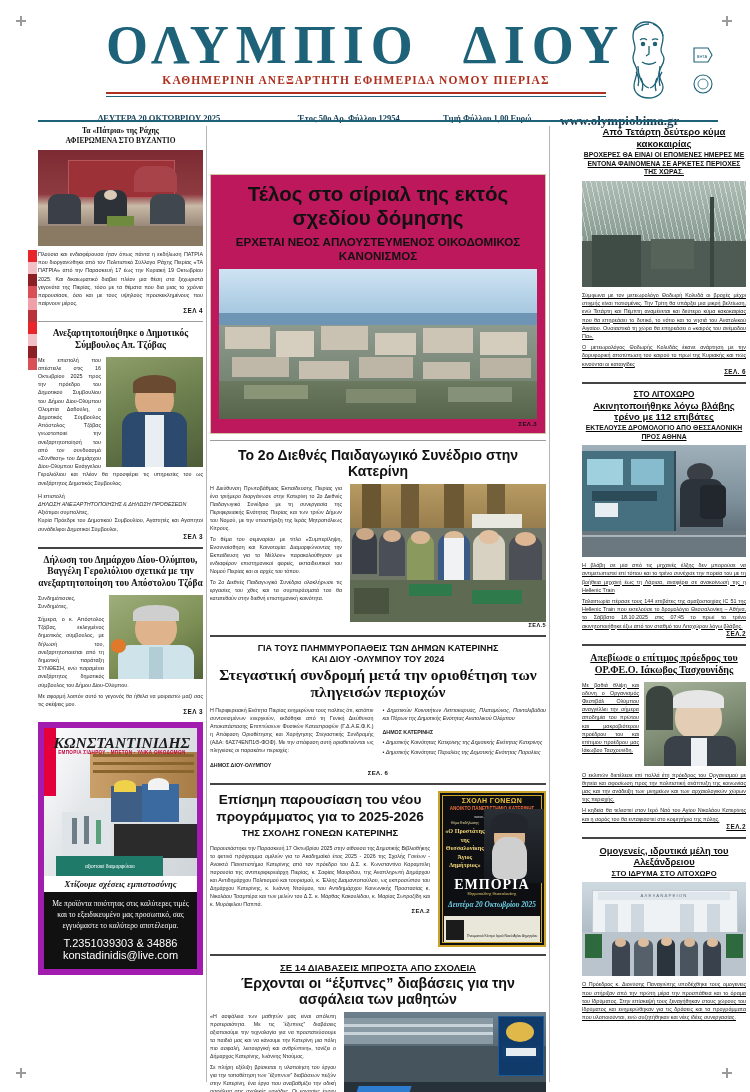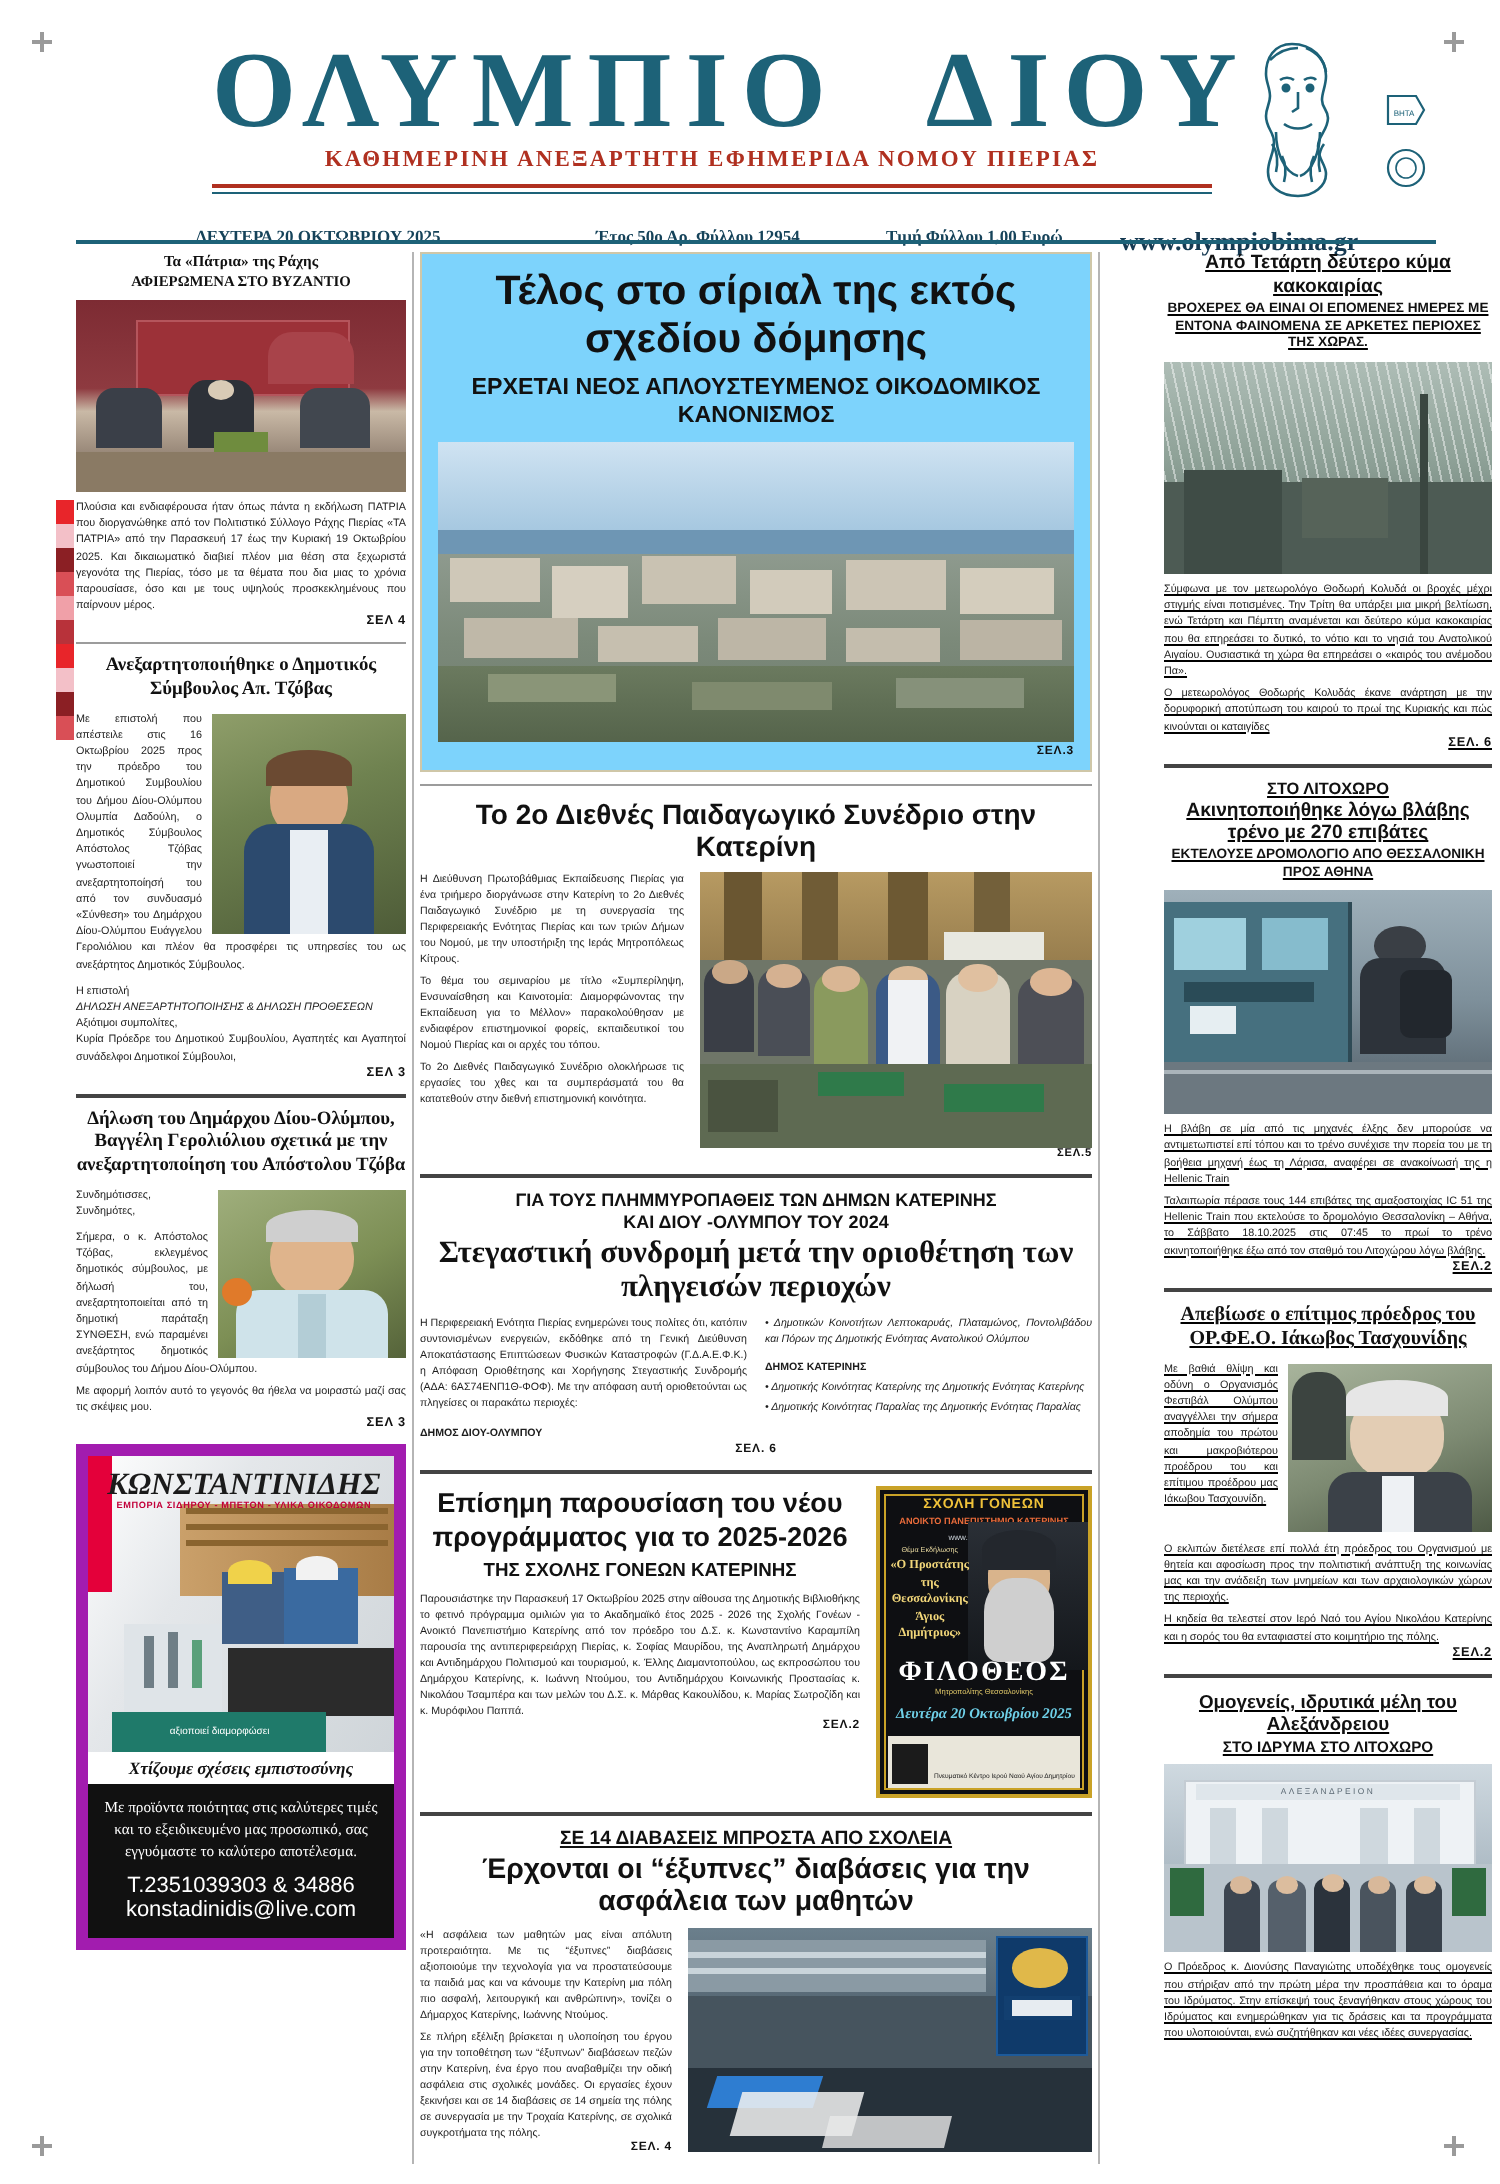--- a/index.html
+++ b/index.html
@@ -55,21 +55,21 @@
   .ph{position:relative;overflow:hidden;background:#5b6b74;}
   .ph .ly{position:absolute;left:0;right:0;}
 
   
   .l-k1{font-size:7.6px;line-height:10px;}
   .l-k2{font-size:7.4px;line-height:10px;font-family:Liberation Serif, serif;}
   .l-h{font-size:9.4px;line-height:11.6px;}
   .wrapimg{float:right;margin:1px 0 2px 5px;}
 
   
-  .lead{background:#7dd3fc;border:1px solid #cfc7a8;padding:7px 8px 6px 8px;}
+  .lead{background:#be185d;border:1px solid #cfc7a8;padding:7px 8px 6px 8px;margin-top:48px;}
   .lead h1{margin:0;font-family:"Liberation Sans",sans-serif;font-weight:bold;
            font-size:20.5px;line-height:24px;text-align:center;color:#111;}
   .lead h2{margin:5px 0 0 0;font-family:"Liberation Sans",sans-serif;font-weight:bold;
            font-size:11.6px;line-height:14px;text-align:center;color:#111;}
   .c-h1{font-size:14px;line-height:16px;}
   .c-k{font-size:9px;line-height:11px;}
   .c-body{font-size:5.3px;line-height:8px;}
   .two{display:flex;gap:9px;}
   .two > div{flex:1;}
 
@@ -381,21 +381,21 @@
                 <div style="position:absolute;left:0;top:21px;width:100%;text-align:center;color:#cfd6dd;font-size:4px;">www.sxoligoneon.gr</div>
                 <div style="position:absolute;left:42%;top:16px;width:58%;height:74px;
                             background:linear-gradient(180deg,#2a2f36 0%,#14171b 100%);"></div>
                 <div style="position:absolute;left:52%;top:26px;width:30%;height:34px;background:#d9b48c;border-radius:46% 46% 40% 40%;"></div>
                 <div style="position:absolute;left:50%;top:44px;width:34%;height:42px;background:#cfcfcf;border-radius:40% 40% 20% 20%;"></div>
                 <div style="position:absolute;left:49%;top:20px;width:36%;height:20px;background:#23272d;border-radius:50% 50% 0 0;"></div>
                 <div style="position:absolute;left:2px;top:28px;width:44%;text-align:center;color:#e8d9a0;font-size:3.6px;">Θέμα Εκδήλωσης</div>
                 <div style="position:absolute;left:2px;top:34px;width:44%;text-align:center;color:#f2d77a;
                             font-family:'Liberation Serif',serif;font-size:6.2px;line-height:8.5px;font-weight:bold;">«Ο Προστάτης της Θεσσαλονίκης Άγιος Δημήτριος»</div>
                 <div style="position:absolute;left:0;top:84px;width:100%;text-align:center;color:#ffffff;
-                            font-family:'Liberation Serif',serif;font-size:14px;font-weight:bold;letter-spacing:1px;">ΦΙΛΟΘΕΟΣ</div>
+                            font-family:'Liberation Serif',serif;font-size:14px;font-weight:bold;letter-spacing:1px;">ΕΜΠΟΡΙΑ</div>
                 <div style="position:absolute;left:0;top:99px;width:100%;text-align:center;color:#e0c86a;font-size:3.8px;">Μητροπολίτης Θεσσαλονίκης</div>
                 <div style="position:absolute;left:0;top:107px;width:100%;text-align:center;color:#6fd0e8;
                             font-family:'Liberation Serif',serif;font-style:italic;font-size:7.4px;font-weight:bold;">Δευτέρα 20 Οκτωβρίου 2025</div>
                 <div style="position:absolute;left:4px;bottom:3px;right:4px;height:26px;background:#e9e6da;"></div>
                 <div style="position:absolute;left:6px;bottom:5px;width:18px;height:20px;background:#1b1b1b;"></div>
                 <div style="position:absolute;left:27px;bottom:6px;right:6px;color:#1a1a1a;font-size:3.3px;line-height:5px;">Πνευματικό Κέντρο Ιερού Ναού Αγίου Δημητρίου</div>
               </div>
             </div>
           </div>
         </div>
@@ -447,21 +447,21 @@
           </div>
           <div class="body" style="margin-top:4px;">Σύμφωνα με τον μετεωρολόγο Θοδωρή Κολυδά οι βροχές μέχρι στιγμής είναι ποτισμένες. Την Τρίτη θα υπάρξει μια μικρή βελτίωση, ενώ Τετάρτη και Πέμπτη αναμένεται και δεύτερο κύμα κακοκαιρίας που θα επηρεάσει το δυτικό, το νότιο και το νησιά του Ανατολικού Αιγαίου. Ουσιαστικά τη χώρα θα επηρεάσει ο «καιρός του ανέμοδου Πα».</div>
           <div class="body" style="margin-top:3px;">Ο μετεωρολόγος Θοδωρής Κολυδάς έκανε ανάρτηση με την δορυφορική αποτύπωση του καιρού το πρωί της Κυριακής και πώς κινούνται οι καταιγίδες</div>
           <div class="sel">ΣΕΛ. 6</div>
         </div>
 
         <div class="hr2"></div>
 
         <div class="art">
           <div class="hl-sans" style="font-size:8.2px;line-height:10px;">ΣΤΟ ΛΙΤΟΧΩΡΟ</div>
-          <div class="hl-sans r-h">Ακινητοποιήθηκε λόγω βλάβης τρένο με 270 επιβάτες</div>
+          <div class="hl-sans r-h">Ακινητοποιήθηκε λόγω βλάβης τρένο με 112 επιβάτες</div>
           <div class="hl-sans r-k" style="margin-top:1px;">ΕΚΤΕΛΟΥΣΕ ΔΡΟΜΟΛΟΓΙΟ  ΑΠΟ ΘΕΣΣΑΛΟΝΙΚΗ ΠΡΟΣ ΑΘΗΝΑ</div>
           <div class="ph" style="height:112px;margin-top:4px;">
             <div class="ly" style="top:0;height:112px;background:linear-gradient(180deg,#9fb0ba 0%,#7d8f9a 50%,#4e5a63 100%);"></div>
             <div class="ly" style="top:6px;left:0;width:56%;height:82px;background:#46707f;border-right:2px solid #2e4a55;"></div>
             <div class="ly" style="top:14px;left:3%;width:22%;height:26px;background:#9fd0de;"></div>
             <div class="ly" style="top:14px;left:30%;width:20%;height:26px;background:#86bccd;"></div>
             <div class="ly" style="top:46px;left:6%;width:40%;height:10px;background:#2a4b57;"></div>
             <div class="ly" style="top:58px;left:8%;width:14%;height:14px;background:#e6eef2;"></div>
             <div class="ly" style="top:18px;left:64%;width:16%;height:20px;background:#3a3f45;border-radius:50%;"></div>
             <div class="ly" style="top:34px;left:60%;width:26%;height:48px;background:#2d333a;border-radius:10px 10px 0 0;"></div>

